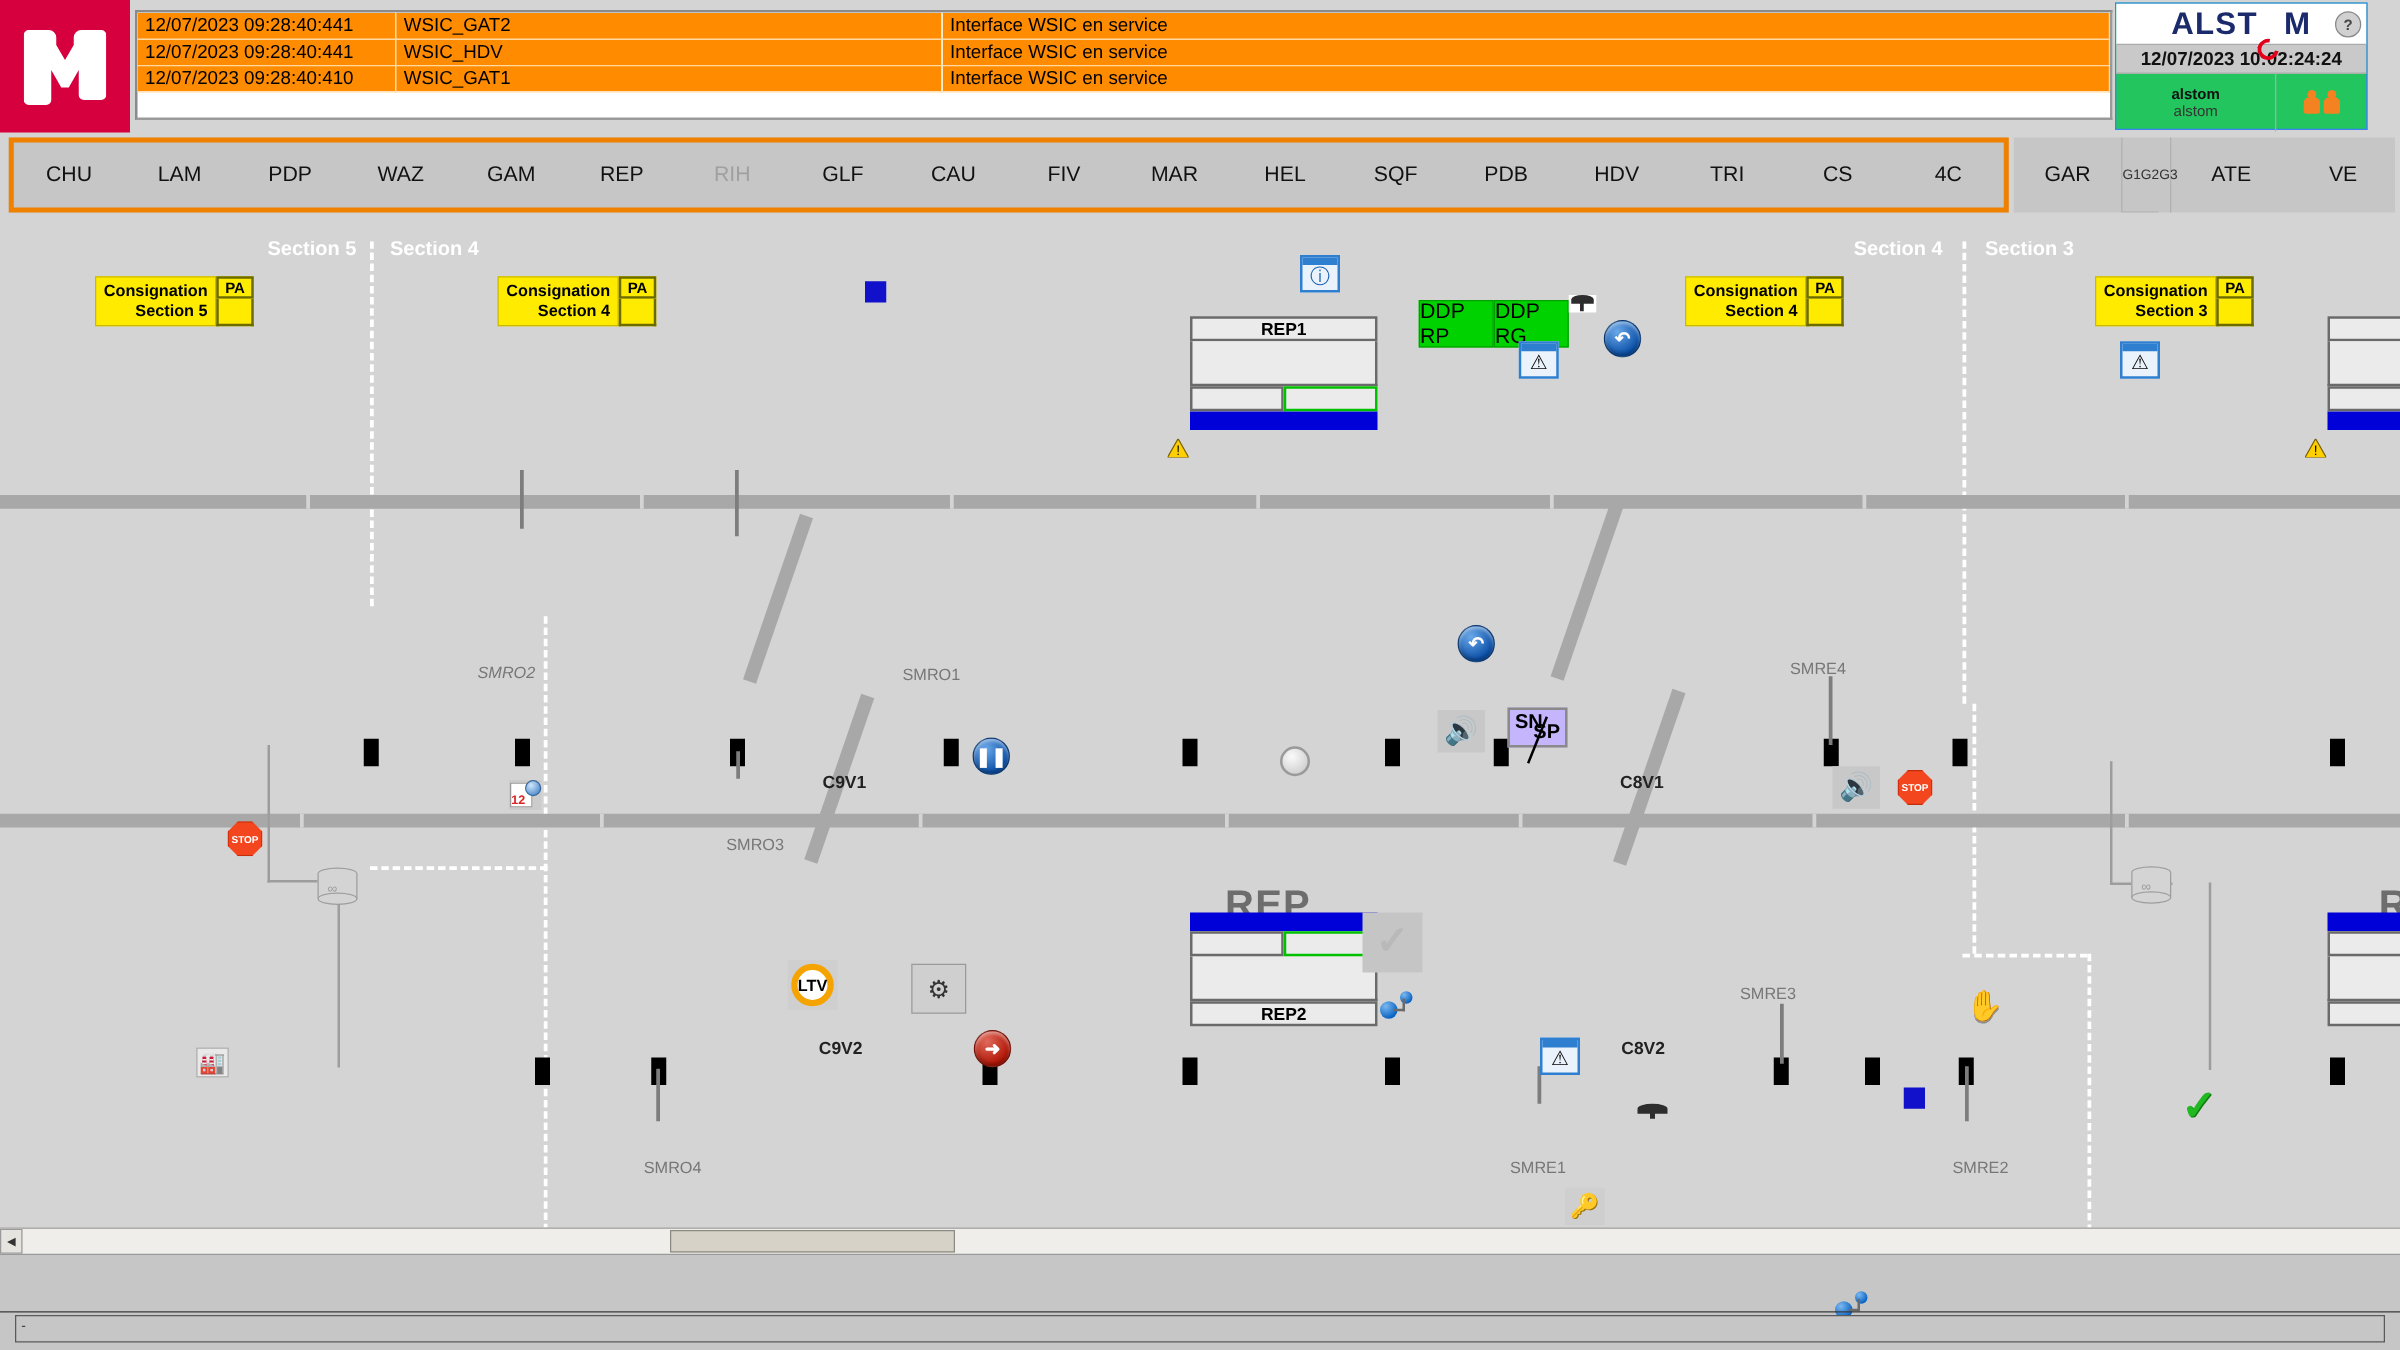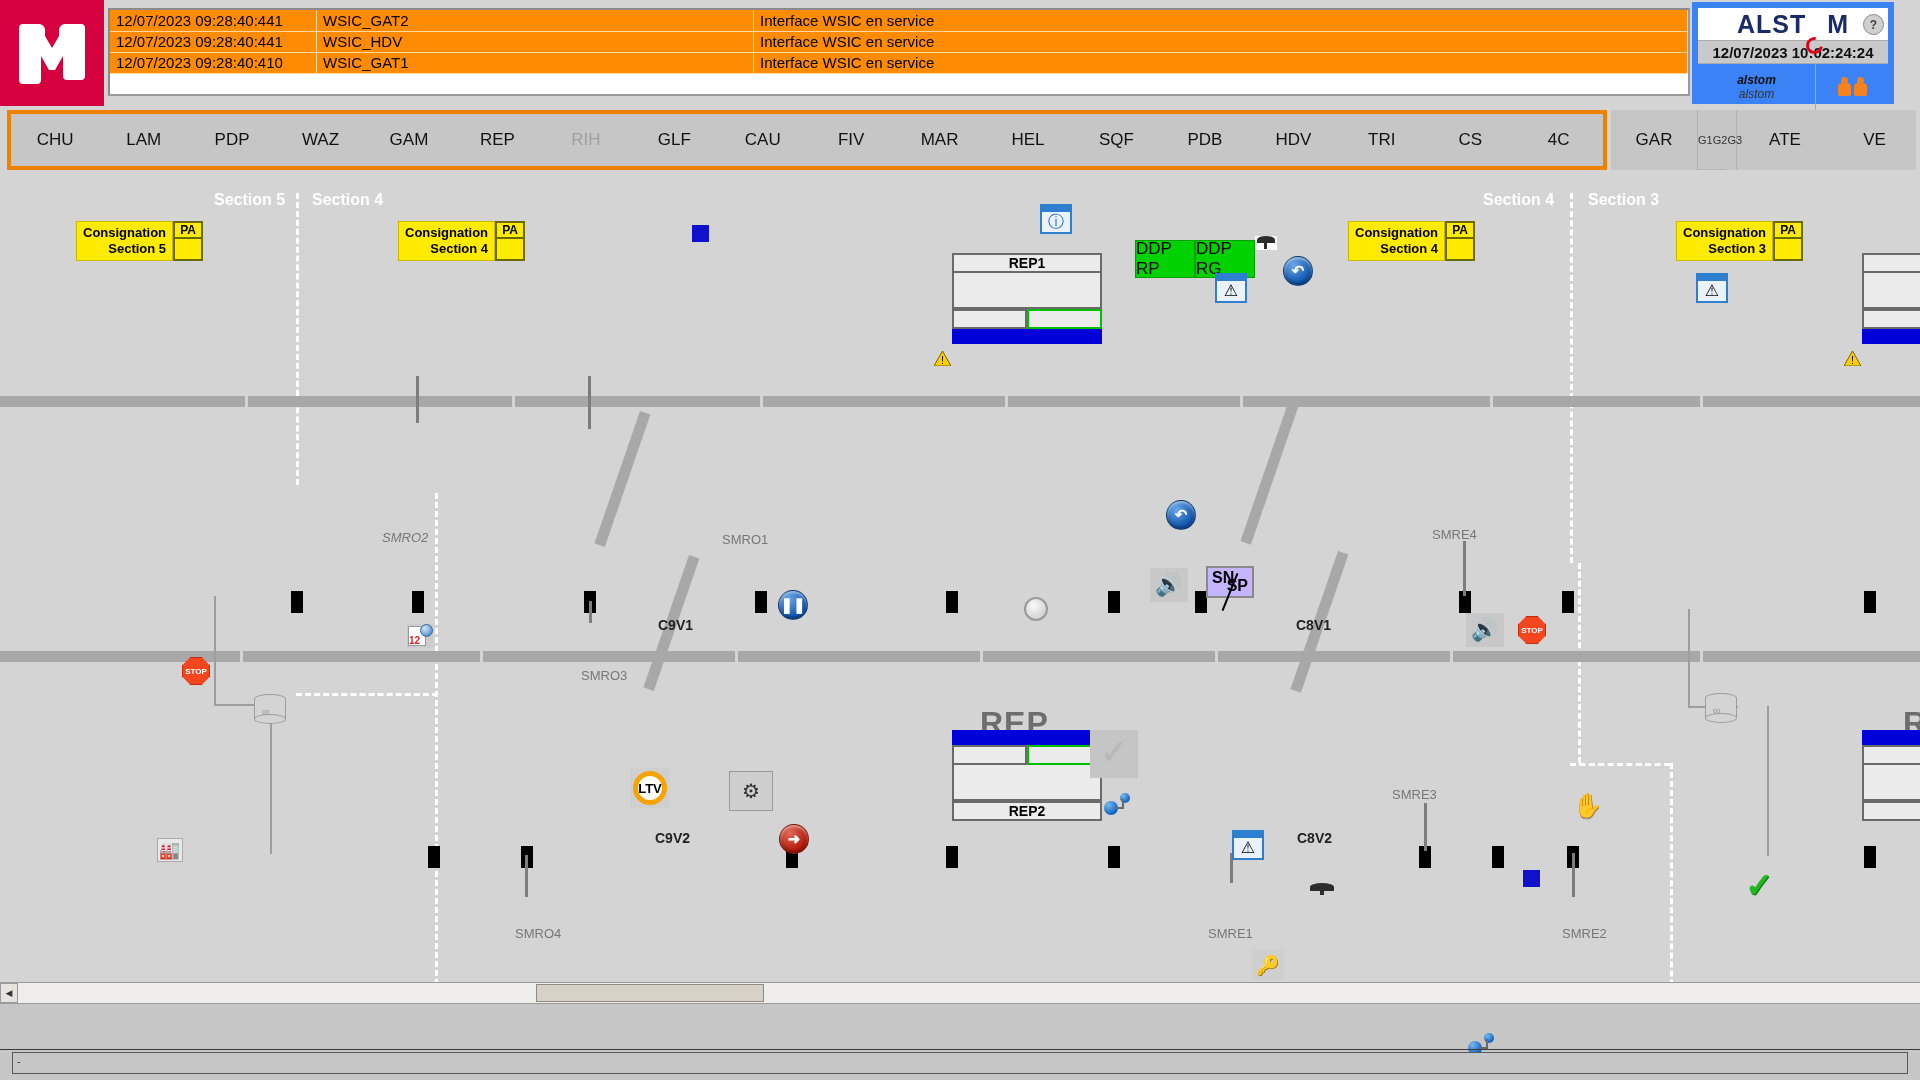--- a/index.html
+++ b/index.html
@@ -31,21 +31,21 @@
     padding:0 0 0 6px;border-bottom:1px solid #ffd9a0;
     border-right:1px solid #ffd9a0;
     white-space:nowrap;overflow:hidden;font-family:"Liberation Sans",sans-serif;
   }
   .al-time{width:200px;}
   .al-tag{width:430px;}
   .al-msg{border-right:none;}
 
   .brand{
     position:absolute;left:1692px;top:2px;width:202px;height:102px;
-    background:#3b82f6;border:6px solid #3b82f6;box-sizing:border-box;
+    background:#22c55e;border:1px solid #3b82f6;box-sizing:border-box;
   }
   .brand-top{
     position:relative;height:32px;background:#fff;border-bottom:1px solid #aaa;
     display:flex;align-items:center;justify-content:center;
   }
   .alstom-word{
     font-family:"Liberation Sans",sans-serif;font-weight:bold;font-size:25px;
     letter-spacing:1px;color:#1b2a6b;line-height:25px;
   }
   .alstom-o{position:relative;display:inline-block;width:21px;}
@@ -58,21 +58,21 @@
     position:absolute;right:4px;top:6px;width:19px;height:19px;border-radius:50%;
     background:#d0d0d0;border:1px solid #888;color:#444;font-size:12px;
     display:flex;align-items:center;justify-content:center;font-weight:bold;
   }
   .brand-date{
     height:22px;background:#c9c9c9;display:flex;align-items:center;justify-content:center;
     font-size:15px;font-weight:bold;color:#111;border-bottom:1px solid #aaa;
   }
   .brand-user{display:flex;height:46px;}
   .brand-user-l{flex:1;display:flex;flex-direction:column;align-items:center;justify-content:center;
-    border-right:1px solid #aaa;font-style:italic;}
+    border-right:1px solid #aaa;}
   .bu-1{font-size:12px;font-weight:bold;color:#111;line-height:14px;}
   .bu-2{font-size:12px;color:#333;line-height:14px;}
   .brand-user-r{width:72px;display:flex;align-items:center;justify-content:center;gap:3px;}
   .ppl{width:13px;height:20px;position:relative;}
   .ppl i{position:absolute;background:#f58220;display:block;}
   .ppl .h{left:3px;top:0;width:7px;height:7px;border-radius:50%;}
   .ppl .b{left:0;top:6px;width:13px;height:13px;border-radius:4px 4px 2px 2px;}
 
   
   .navbar{

